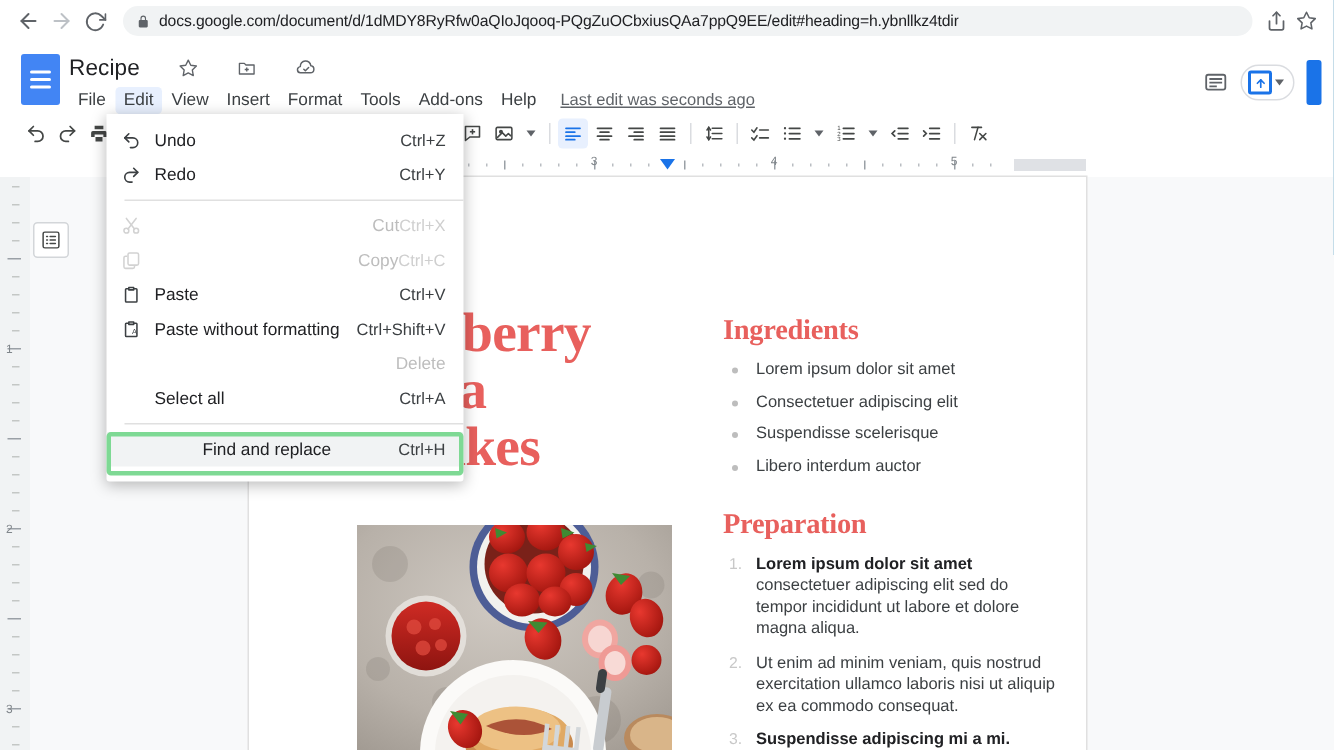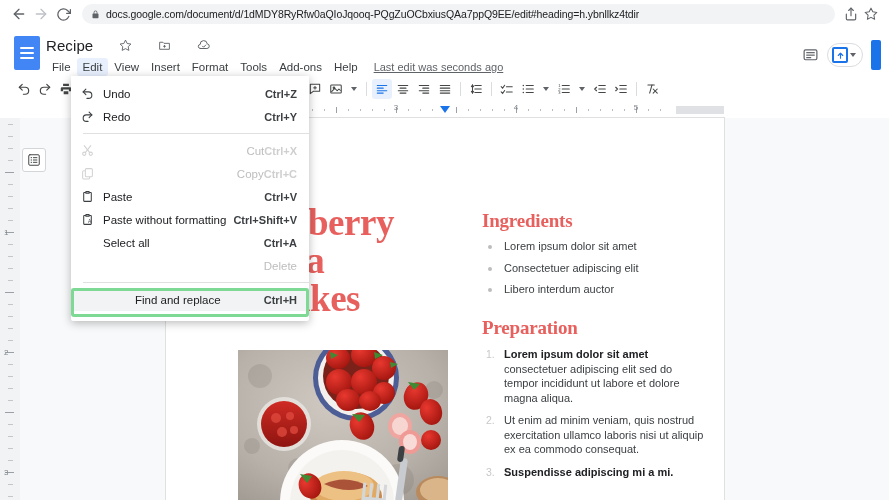--- a/index.html
+++ b/index.html
@@ -159,21 +159,21 @@
     position:absolute; left:71px; top:76px; width:238px; height:245px;
     background:#fff; box-shadow:0 2px 10px rgba(0,0,0,0.28); border-radius:0 0 2px 2px;
     padding:6px 0 4px 0; z-index:40;
   }
   .mrow {
     position:relative; display:flex; align-items:center; height:23px;
     padding:0 12px 0 0; font-size:11.5px; color:#202124;
   }
   .mrow .micon { width:32px; display:flex; align-items:center; justify-content:center; color:#3c4043; flex:none; }
   .mrow .mlabel { flex:1; }
-  .mrow .mkeys { font-size:11px; color:#3c4043;font-weight:bold; }
+  .mrow .mkeys { font-size:11px; color:#3c4043; }
   .mrow.disabled { color:#bdbdbd;text-align:right; }
   .mrow.disabled .micon { color:#d2d2d2; }
   .mrow.disabled .mkeys { color:#cfcfcf; }
   .mrow.highlight { background:#f1f3f4;padding-left:32px; }
   .msep { height:1px; background:#e0e0e0; margin:5px 0 5px 12px; }
   .green-box {
     position:absolute; left:0px; top:212px; width:238px; height:29px;
     border:3px solid #7ed994; border-radius:3px; box-sizing:border-box; z-index:45;
     pointer-events:none;
   }
@@ -574,20 +574,21 @@
 
           <div class="col-left">
             <div class="recipe-title">Strawberry Vanilla Pancakes</div>
           </div>
 
           <div class="col-right">
             <div class="sec-head">Ingredients</div>
             <ul class="ing">
               <li>Lorem ipsum dolor sit amet</li>
               <li>Consectetuer adipiscing elit</li>
+              <li>Suspendisse scelerisque</li>
               <li>Libero interdum auctor</li>
             </ul>
             <div class="sec-head" style="margin-top:21px;">Preparation</div>
             <ol class="prep">
               <li><b>Lorem ipsum dolor sit amet</b><span> consectetuer adipiscing elit sed do tempor incididunt ut labore et dolore magna aliqua.</span></li>
               <li><span>Ut enim ad minim veniam, quis nostrud exercitation ullamco laboris nisi ut aliquip ex ea commodo consequat.</span></li>
               <li><b>Suspendisse adipiscing mi a mi.</b></li>
             </ol>
           </div>
 
@@ -753,32 +754,32 @@
         <svg width="13" height="13" viewBox="0 0 24 24" fill="none" stroke="currentColor" stroke-width="1.9" stroke-linejoin="round">
             <path d="M9 3h6v3H9z"></path>
             <path d="M9 4.5H6a1 1 0 0 0-1 1V20a1 1 0 0 0 1 1h12a1 1 0 0 0 1-1V5.5a1 1 0 0 0-1-1h-3"></path>
             <text x="13" y="18" font-size="9" fill="currentColor" stroke="none" font-family="Liberation Sans, sans-serif">A</text>
           </svg>
       </span>
       <span class="mlabel">Paste without formatting</span>
       <span class="mkeys">Ctrl+Shift+V</span>
     </div>
 
+    <div class="mrow disabled">
+      <span class="micon"></span>
+      <span class="mlabel">Delete</span>
+      <span class="mkeys"></span>
+    </div>
+
     <div class="mrow">
       <span class="micon"></span>
       <span class="mlabel">Select all</span>
       <span class="mkeys">Ctrl+A</span>
     </div>
 
-    <div class="mrow disabled">
-      <span class="micon"></span>
-      <span class="mlabel">Delete</span>
-      <span class="mkeys"></span>
-    </div>
-
     <div class="msep"></div>
 
     <div class="mrow highlight">
       <span class="micon"></span>
       <span class="mlabel">Find and replace</span>
       <span class="mkeys">Ctrl+H</span>
     </div>
 
     <div class="green-box"></div>
   </div>

